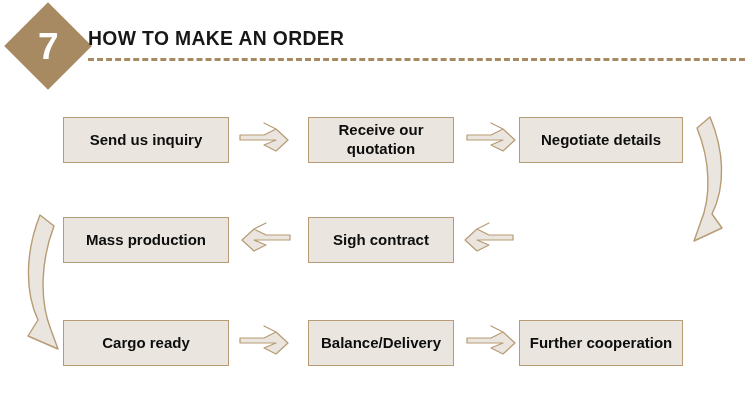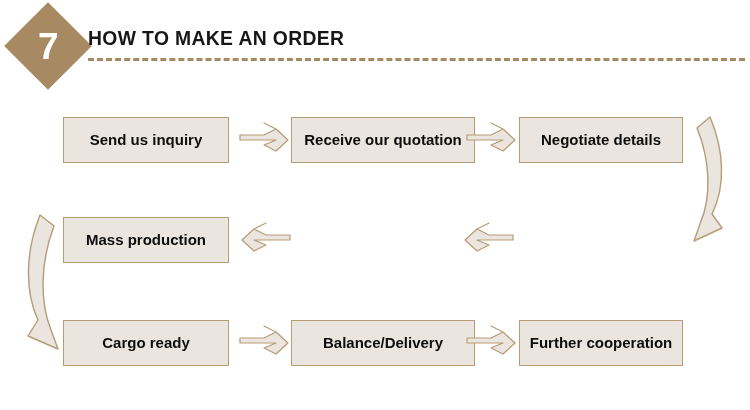--- a/index.html
+++ b/index.html
@@ -84,21 +84,21 @@
     color: #0d0d0d;
     font-family: "Liberation Sans", sans-serif;
     font-size: 15px;
     font-weight: bold;
     line-height: 1.25;
     padding: 2px 6px;
   }
 
   
   .col-a { left: 63px;  width: 166px; }
-  .col-b { left: 291px; width: 184px; }
+  .col-b { left: 308px; width: 146px; }
   .col-c { left: 519px; width: 164px; }
 
   .row-1 { top: 117px; height: 46px; }
   .row-2 { top: 217px; height: 46px; }
   .row-3 { top: 320px; height: 46px; }
 
   
   .arrow-layer {
     position: absolute;
     left: 0; top: 0;
@@ -115,20 +115,21 @@
   <div class="header-badge"></div>
   <div class="header-badge-num">7</div>
   <div class="header-title">HOW TO MAKE AN ORDER</div>
   <div class="header-rule"></div>
 
   <div class="flow-box col-a row-1">Send us inquiry</div>
   <div class="flow-box col-b row-1">Receive our quotation</div>
   <div class="flow-box col-c row-1">Negotiate details</div>
 
   <div class="flow-box col-a row-2">Mass production</div>
+  <div class="flow-box col-b row-2">Sigh contract</div>
 
   <div class="flow-box col-a row-3">Cargo ready</div>
   <div class="flow-box col-b row-3">Balance/Delivery</div>
   <div class="flow-box col-c row-3">Further cooperation</div>
 
   <svg class="arrow-layer" viewBox="0 0 750 410" width="750" height="410">
 
     <g>
       <path d="M 240,135 L 264,135 L 276,129 L 264,123 L 276,129 L 288,140 L 276,151 L 264,145 L 276,140 L 264,140 L 240,140 Z" fill="#eae6df" stroke="#b79b74" stroke-width="1.2" stroke-linejoin="round"></path>
     </g>

